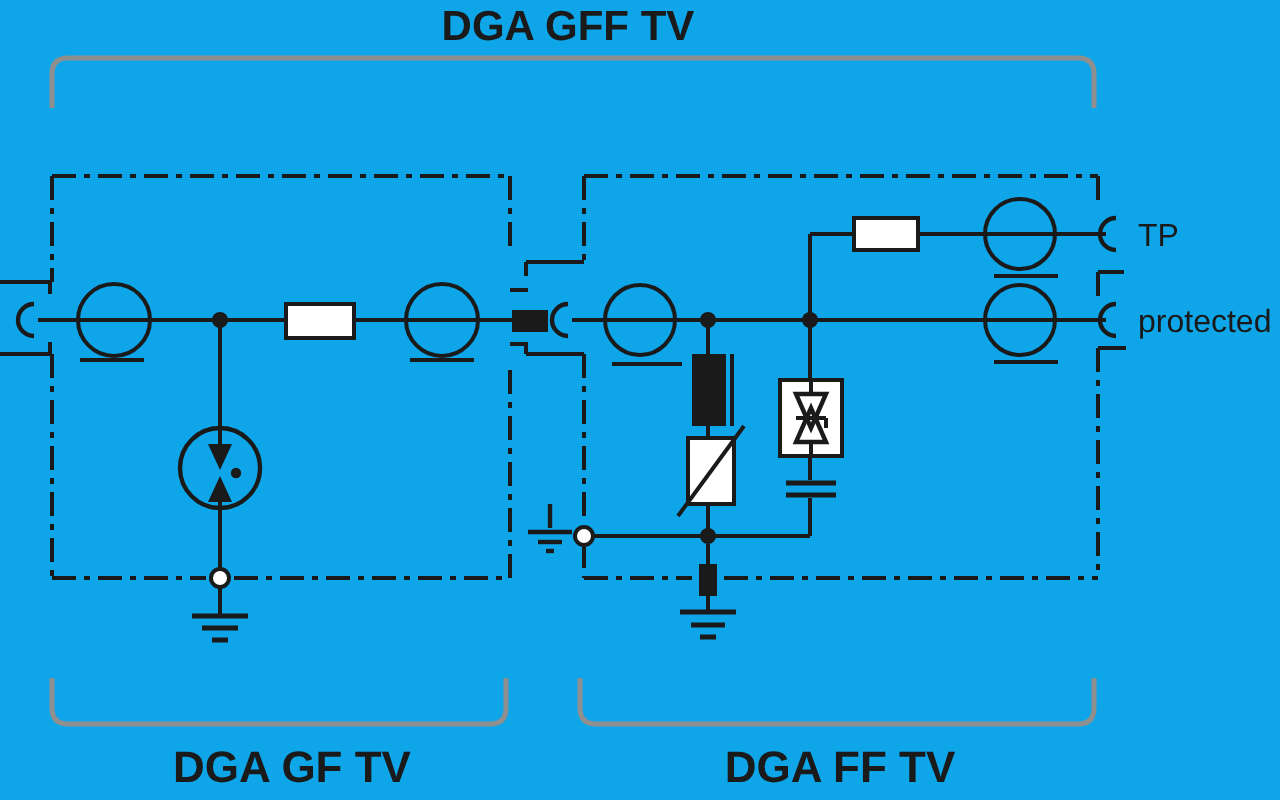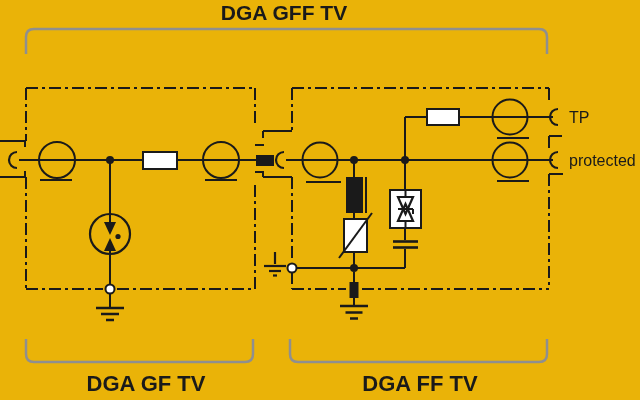--- a/index.html
+++ b/index.html
@@ -1,16 +1,16 @@
 <!DOCTYPE html>
 <html><head>
 <meta charset="utf-8">
 <style>
   html,body{margin:0;padding:0;background:#ffffff;}
-  .stage{position:relative;width:640px;height:400px;background:#eab308;overflow:hidden;
+  .stage{position:relative;width:640px;height:400px;background:#0ea5e9;overflow:hidden;
          font-family:"Liberation Sans",sans-serif;}
   svg{display:block;}
   text{font-family:"Liberation Sans",sans-serif;fill:#1a1a1a;}
   .t-big{font-size:21px;font-weight:bold;}
   .t-label{font-size:22px;font-weight:bold;}
   .t-port{font-size:16px;font-weight:400;}
 </style>
 </head>
 <body>
 

